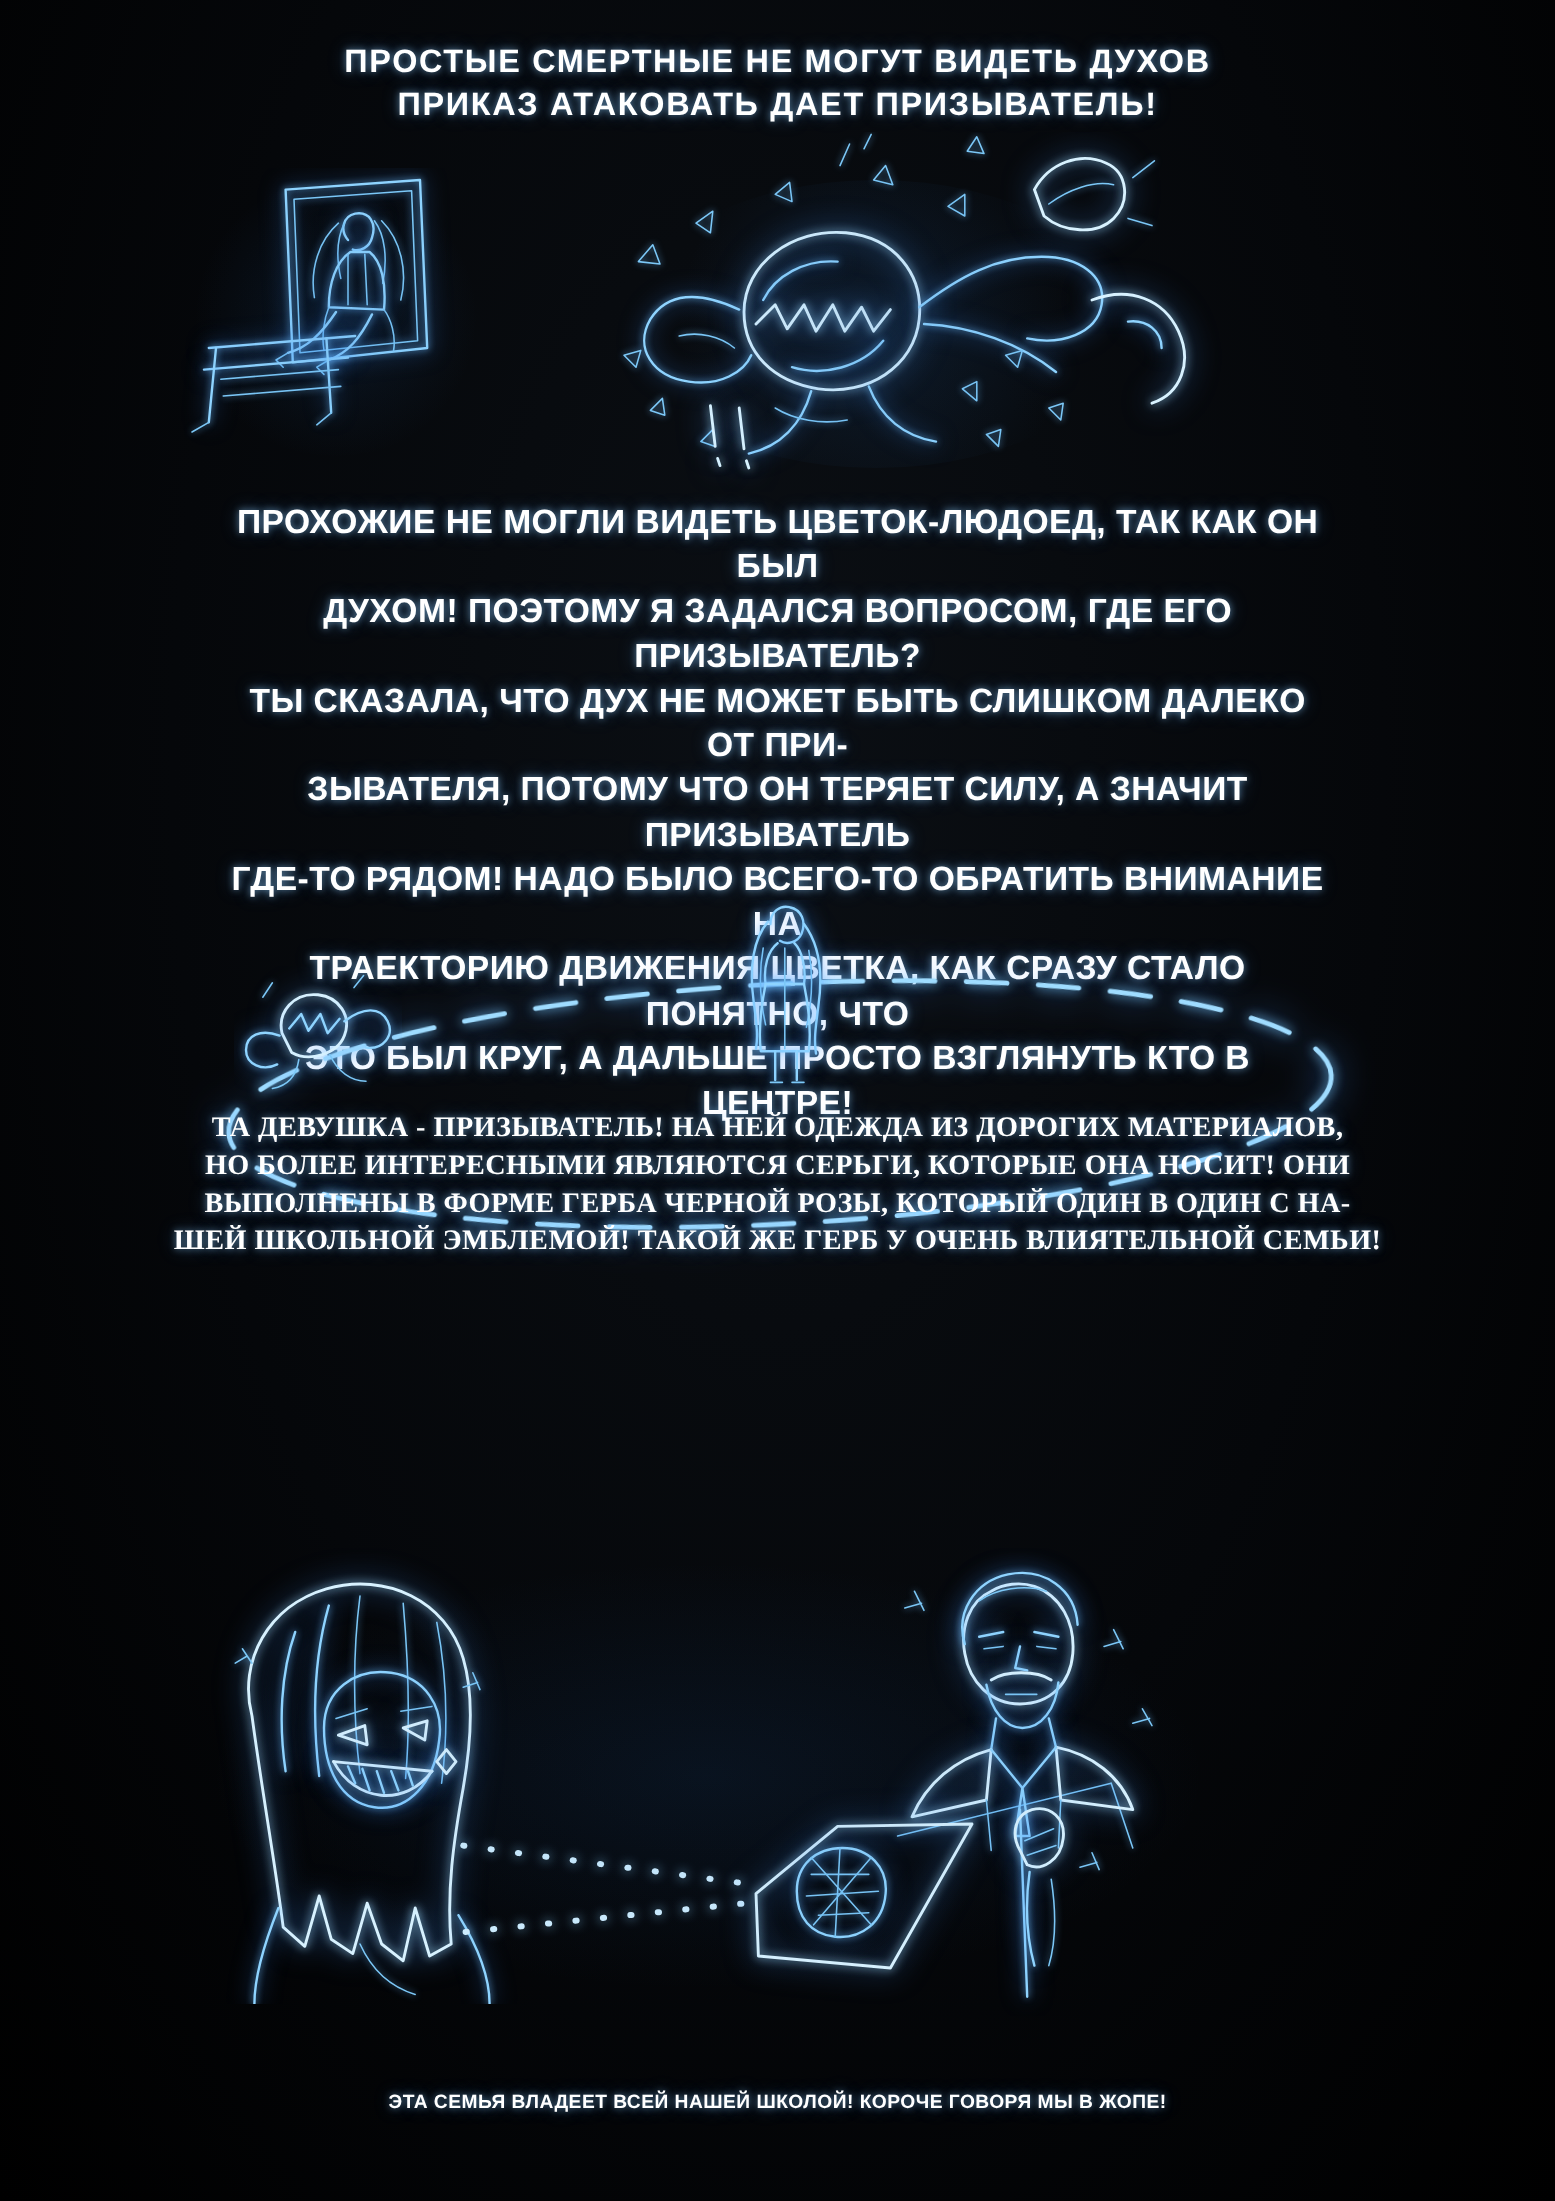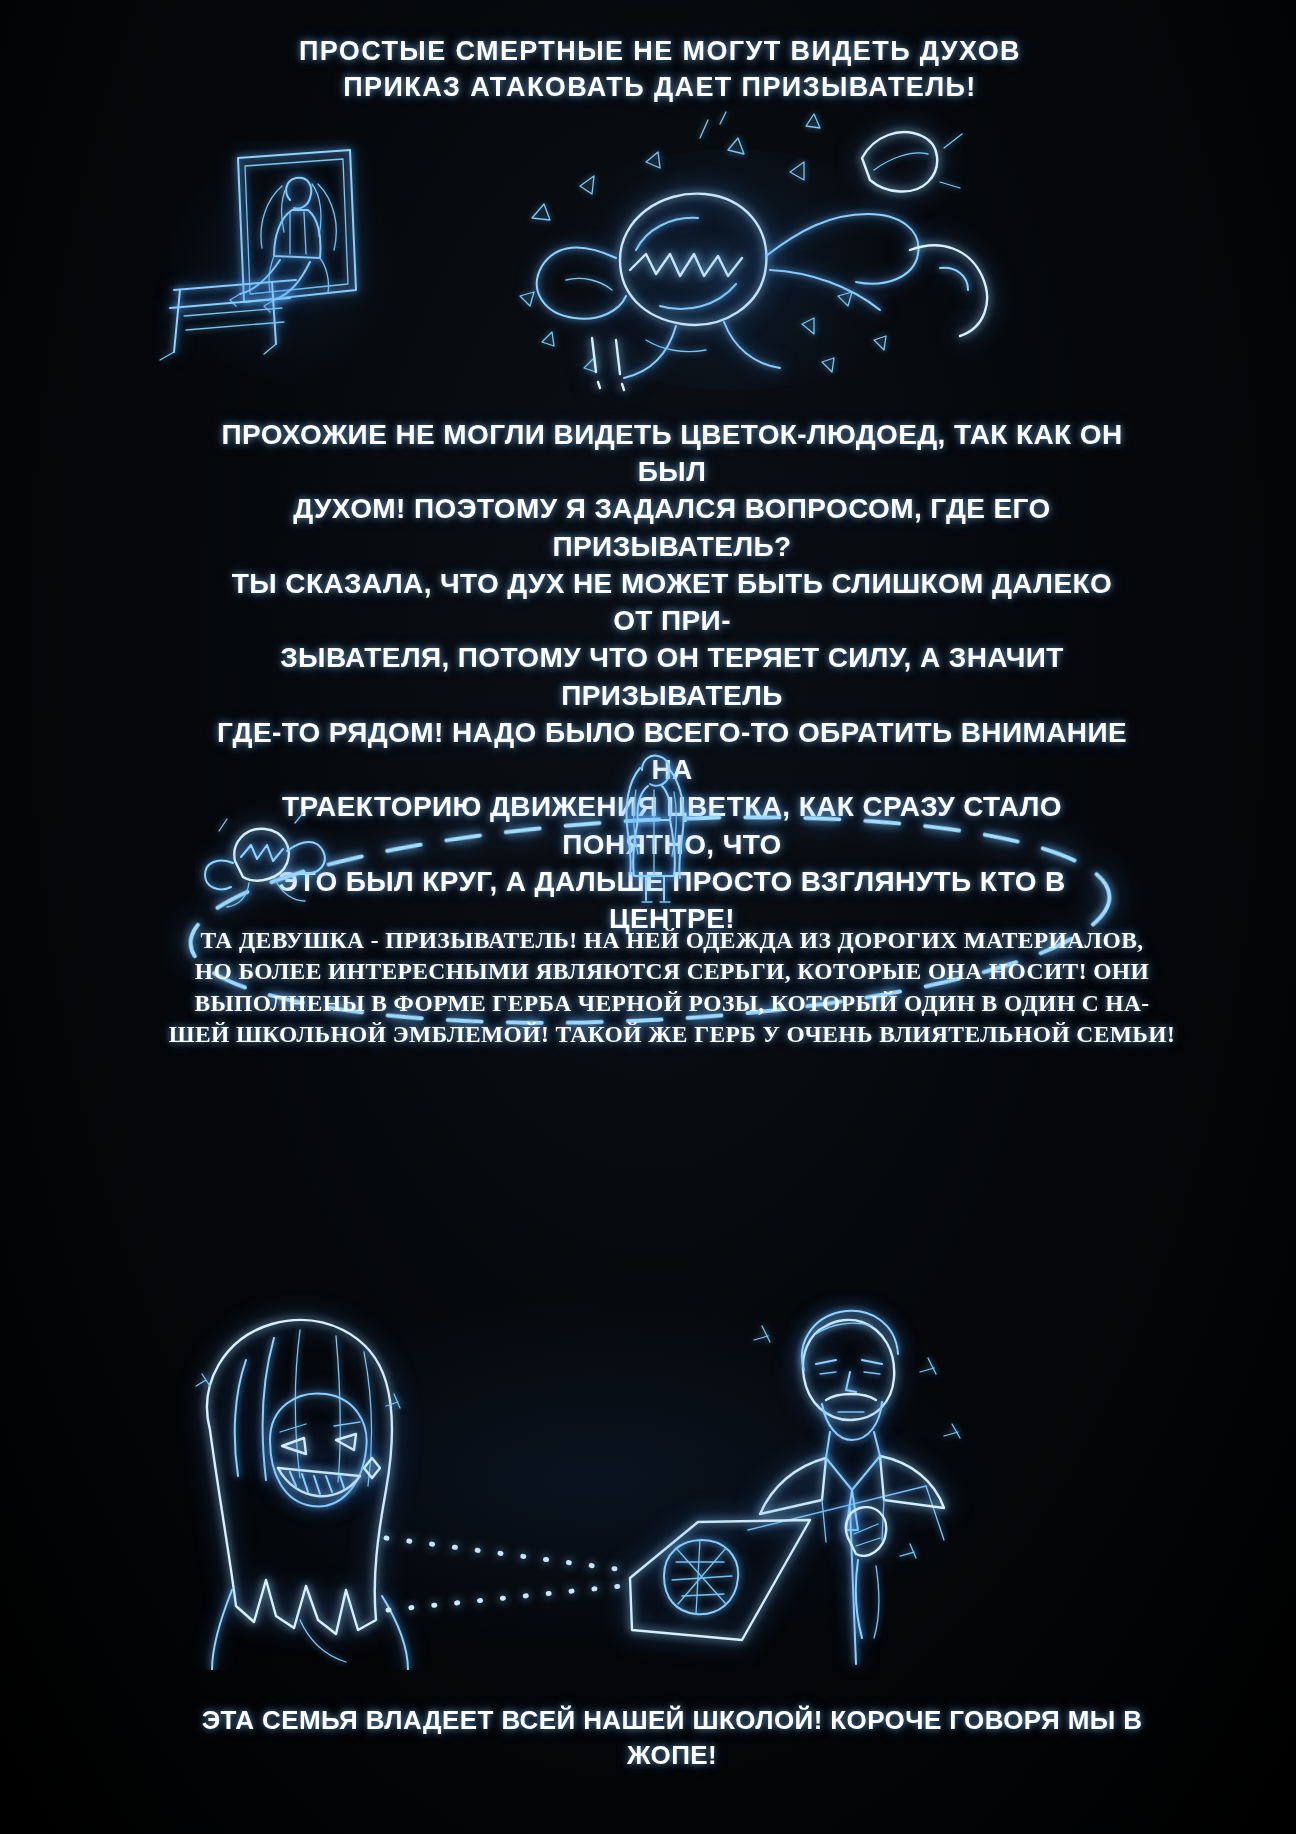--- a/index.html
+++ b/index.html
@@ -28,21 +28,20 @@
     color: #ffffff;
     font-family: "Liberation Sans", sans-serif;
     font-weight: bold;
     letter-spacing: 0.4px;
     line-height: 1.22;
     text-transform: uppercase;
     text-shadow:
       0 0 6px rgba(150, 210, 255, 0.55),
       0 0 14px rgba(90, 170, 255, 0.35);
     white-space: pre-line;
-    margin-left: 24px;
   }
   .caption.title {
     left: 0; right: 0;
     top: 34px;
     font-size: 27px;
     letter-spacing: 1.4px;
     line-height: 1.32;
   }
   .caption.block-1 {
     left: 190px;
@@ -55,22 +54,22 @@
     left: 140px;
     width: 1016px;
     top: 925px;
     font-size: 23.5px;
     line-height: 1.33;
     font-family: Liberation Serif, serif;
   }
   .caption.block-3 {
     left: 140px;
     width: 1016px;
-    top: 1703px;
-    font-size: 26px;
+    top: 1742px;
+    font-size: 16px;
     line-height: 1.33;
   }
 
   
   .art {
     position: absolute;
     pointer-events: none;
   }
   svg .ln {
     fill: none;

